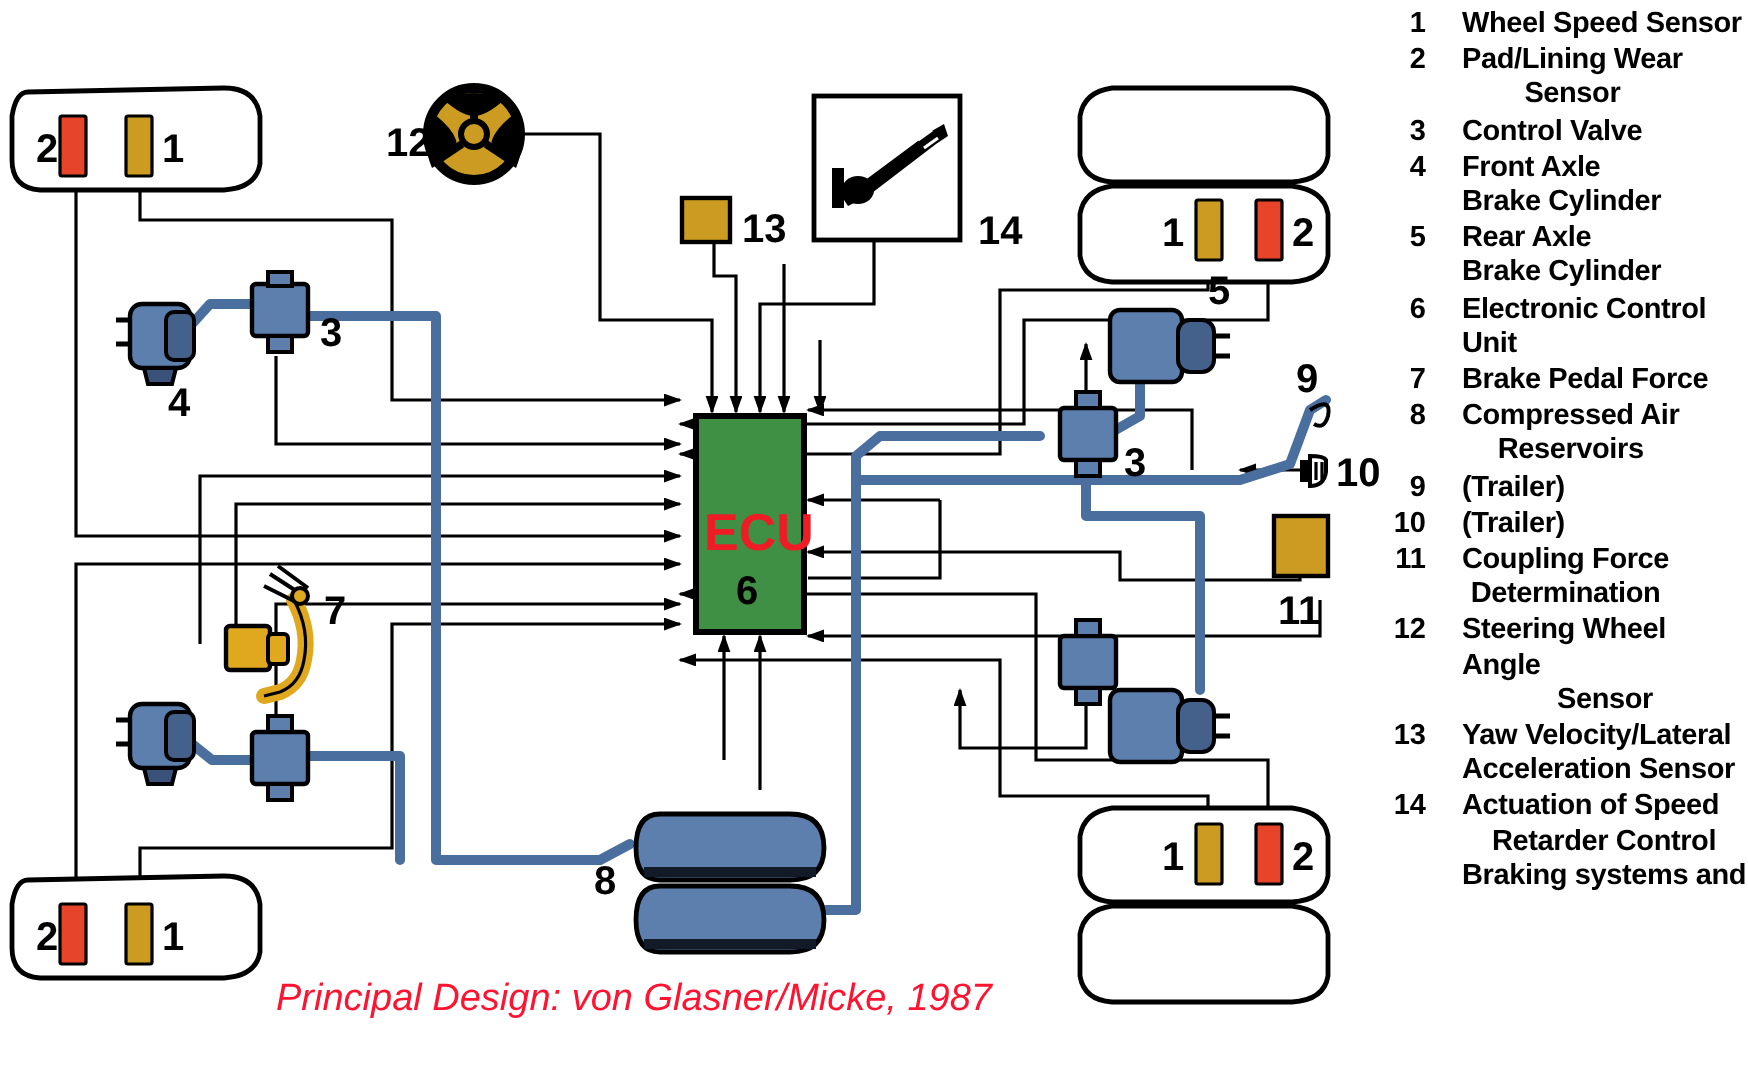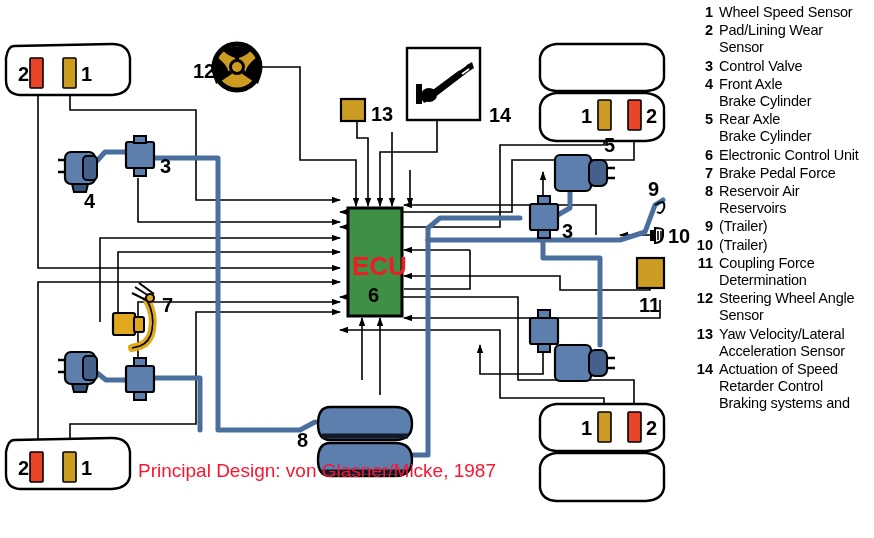--- a/index.html
+++ b/index.html
@@ -18,31 +18,32 @@
     display:flex;align-items:flex-start;
     margin-bottom:1px;
     line-height:17.2px;
   }
   .legend-num{
     width:19px;text-align:right;flex:0 0 19px;
     font-size:14.5px;font-weight:bold;color:#000;
     font-family:"Liberation Sans", sans-serif;
   }
   .legend-label{
-    margin-left:6px;
-    font-size:14.5px;font-weight:normal;color:#000;
+    margin-left:18px;
+    font-size:14.5px;font-weight:bold;color:#000;
     font-family:"Liberation Sans", sans-serif;
     letter-spacing:-0.2px;
   }
-  .legend-label .l2{display:block;}
+  .legend-label .l2{display:block;text-align:center;}
   #caption{
-    position:absolute;left:138px;top:460px;
+    position:absolute;left:138px;top:489px;
     font-size:19px;color:#fe1430;
     font-family:"Liberation Sans", sans-serif;
     white-space:nowrap;
+    font-style:italic;
   }
   svg{display:block;}
 </style>
 </head>
 <body>
 
 <div id="stage">
 
   <svg id="diagram" viewBox="0 0 690 538" width="690" height="538">
 
@@ -319,21 +320,21 @@
     </div>
     <div class="legend-row">
       <span class="legend-num">7</span>
       <span class="legend-label">
         <span>Brake Pedal Force</span>
       </span>
     </div>
     <div class="legend-row">
       <span class="legend-num">8</span>
       <span class="legend-label">
-        <span>Reservoir Air</span>
+        <span>Compressed Air</span>
         <span class="l2">Reservoirs</span>
       </span>
     </div>
     <div class="legend-row">
       <span class="legend-num">9</span>
       <span class="legend-label">
         <span class="l2">(Trailer)</span>
       </span>
     </div>
     <div class="legend-row">

